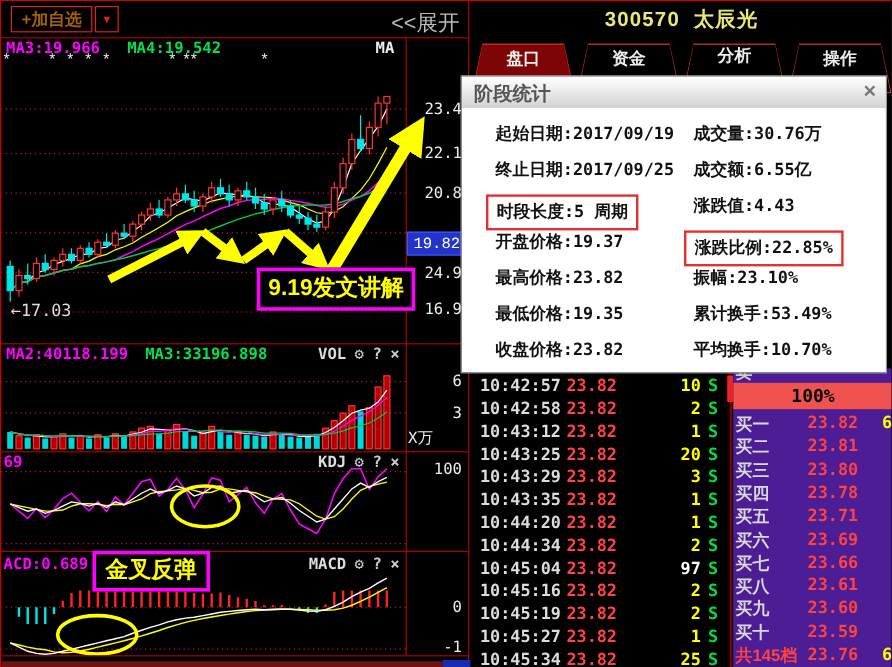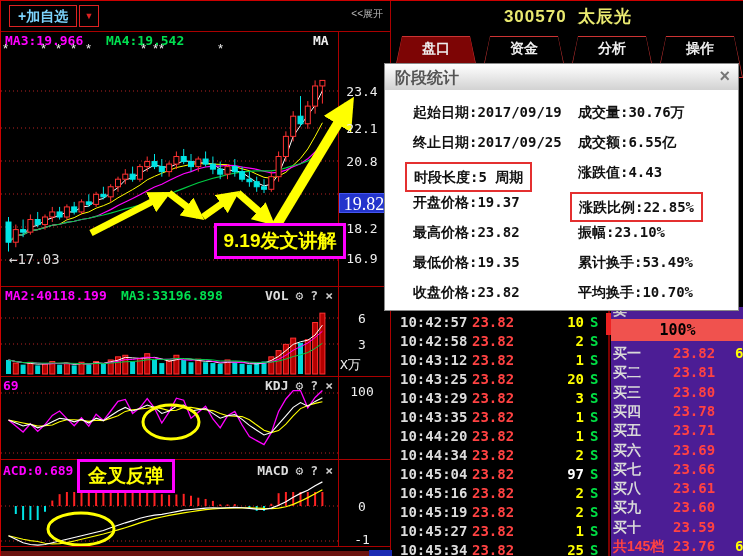--- a/index.html
+++ b/index.html
@@ -2,31 +2,31 @@
 <html><head>
 <meta charset="utf-8">
 <style>
   html,body{margin:0;padding:0;background:#222;}
   .screen{position:relative;width:743px;height:556px;background:#000;overflow:hidden;
           font-family:"Liberation Sans",sans-serif;border-top:1px solid #c00;border-left:1px solid #c00;box-sizing:border-box;}
   .abs{position:absolute;}
   
   .topbar{position:absolute;left:0;top:0;width:390px;height:30px;background:#000;}
   .addwatch{position:absolute;left:8px;top:4px;height:20px;line-height:20px;padding:0 8px;
-            color:#7dd3fc;font-size:14px;font-weight:bold;border:1px solid #d22;}
+            color:#a16207;font-size:14px;font-weight:bold;border:1px solid #d22;}
   .addwatch-dd{position:absolute;left:78px;top:4px;width:18px;height:20px;line-height:20px;text-align:center;
             color:#d22;font-size:9px;border:1px solid #d22;}
-  .expand{position:absolute;right:8px;top:6px;color:#bbb;font-size:10px;}
+  .expand{position:absolute;right:8px;top:6px;color:#bbb;font-size:18px;}
   
   .vline{position:absolute;width:1px;background:#a00;}
   .hline{position:absolute;height:1px;background:#a00;}
-  .axlabel{position:absolute;left:338px;width:46px;text-align:center;color:#eee;font-size:13px;
+  .axlabel{position:absolute;left:338px;width:46px;text-align:right;color:#eee;font-size:13px;
            font-family:"DejaVu Sans Mono",monospace;}
   .pricebox{position:absolute;left:338px;width:50px;height:20px;background:#2334cc;color:#fff;
-            font-size:18px;font-family:Liberation Serif, serif;text-align:center;line-height:20px;border:1px solid #4455ee;box-sizing:border-box;}
+            font-size:13px;font-family:Liberation Mono, monospace;text-align:center;line-height:20px;border:1px solid #4455ee;box-sizing:border-box;}
   .chart-head{position:absolute;font-size:13px;font-weight:bold;font-family:"DejaVu Sans Mono",monospace;}
   .magenta{color:#ff00ff;} .green{color:#00e050;} .white{color:#eee;}
   .panel-title{position:absolute;color:#ddd;font-size:13px;font-weight:bold;font-family:"DejaVu Sans Mono",monospace;}
   .picon{display:inline-block;margin-left:7px;color:#ccc;cursor:pointer;}
   .ann-box{position:absolute;background:#000;border:3px solid #ff00ff;color:#ffff00;
            font-weight:bold;text-align:center;z-index:5;}
   .low-label{position:absolute;color:#ddd;font-size:14px;font-family:"DejaVu Sans Mono",monospace;}
   .star{position:absolute;color:#eee;font-size:13px;top:10px;}
   
   .rheader{position:absolute;left:391px;top:0;width:352px;height:34px;text-align:center;
@@ -226,21 +226,21 @@
       </g>
     </svg>
     <div class="ann-box" style="left:213px;top:192px;width:126px;height:30px;font-size:19px;line-height:30px;">9.19发文讲解</div>
     <div class="low-label" style="left:8px;top:220px;">←17.03</div>
   </div>
 
   <div class="axlabel" style="top:83px;">23.4</div>
   <div class="axlabel" style="top:120px;">22.1</div>
   <div class="axlabel" style="top:153px;">20.8</div>
   <div class="pricebox" style="top:192px;">19.82</div>
-  <div class="axlabel" style="top:220px;">18.2</div>
+  <div class="axlabel" style="top:220px;">24.9</div>
   <div class="axlabel" style="top:250px;">16.9</div>
 
   <div class="abs" style="left:0;top:285px;width:390px;height:90px;">
     <span class="chart-head magenta" style="left:4px;top:2px;">MA2:40118.199</span>
     <span class="chart-head green" style="left:120px;top:2px;">MA3:33196.898</span>
     <div class="panel-title" style="right:58px;top:2px;">
       <span>VOL</span><span class="picon">⚙</span><span class="picon">?</span><span class="picon">×</span>
     </div>
     <svg id="vol-svg" width="390" height="90" style="position:absolute;left:0;top:0;">
         <g id="gen-vol">
@@ -391,21 +391,21 @@
       <div class="tab active" style="left: 0px;">
         <div class="shape"></div>
         <div class="inner"></div>
         <div class="lbl">盘口</div>
       </div>
       <div class="tab" style="left: 88px;">
         <div class="shape"></div>
         <div class="inner"></div>
         <div class="lbl">资金</div>
       </div>
-      <div class="tab" style="left: 176px;">
+      <div class="tab" style="left: 176px; font-family: Liberation Serif, serif;">
         <div class="shape"></div>
         <div class="inner"></div>
         <div class="lbl">分析</div>
       </div>
       <div class="tab" style="left: 264px;">
         <div class="shape"></div>
         <div class="inner"></div>
         <div class="lbl">操作</div>
       </div>
     </div>

